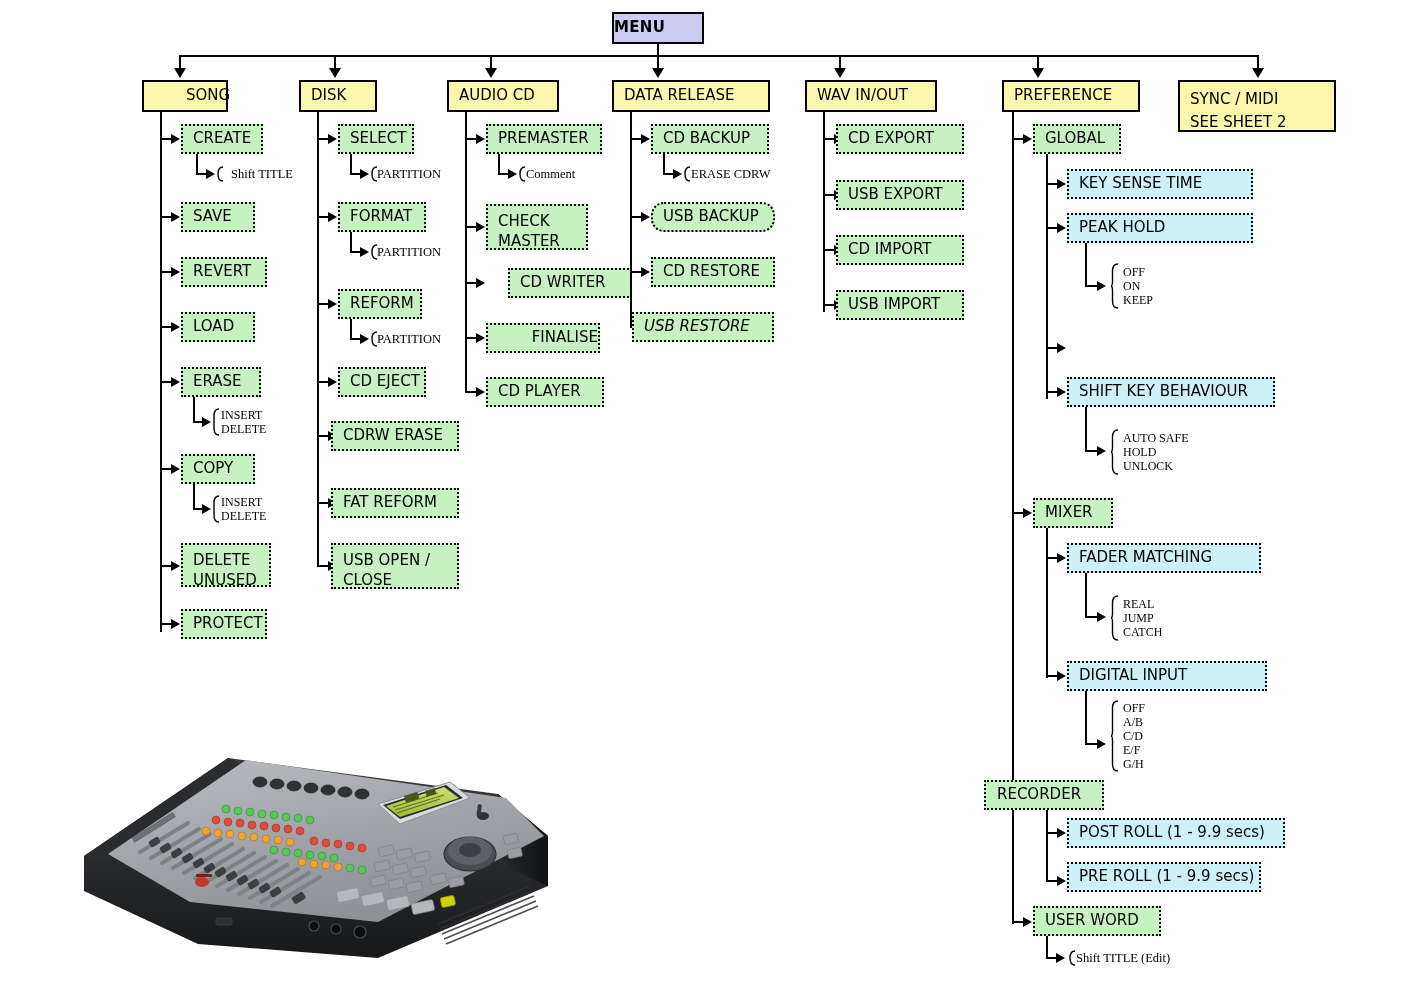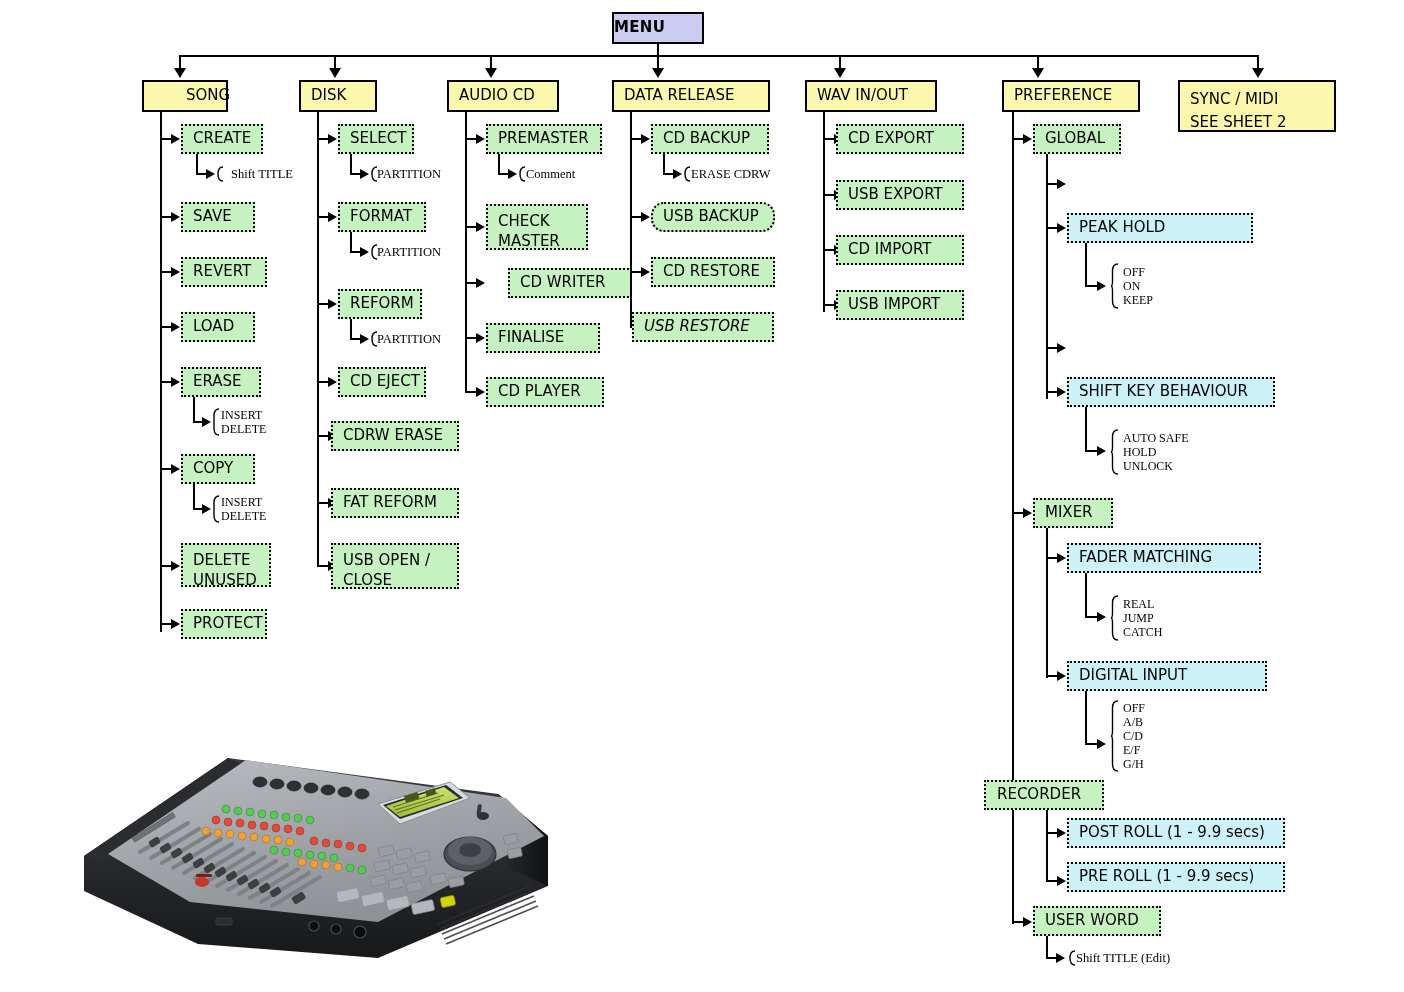--- a/index.html
+++ b/index.html
@@ -322,21 +322,21 @@
   </div>
 
   <div class="hl" style="left:465px;top:282px;width:13px;"></div>
   <div class="arrow-r" style="left:476px;top:278px;"></div>
   <div class="node grn" style="left:508px;top:268px;width:124px;height:30px;">
     <span class="txt">CD WRITER</span>
   </div>
 
   <div class="hl" style="left:465px;top:337px;width:13px;"></div>
   <div class="arrow-r" style="left:476px;top:333px;"></div>
-  <div class="node grn" style="left:486px;top:323px;width:114px;height:30px;">
+  <div class="node grn" style="left:486px;top:323px;width:114px;height:30px;text-align:right;">
     <span class="txt">FINALISE</span>
   </div>
 
   <div class="hl" style="left:465px;top:391px;width:13px;"></div>
   <div class="arrow-r" style="left:476px;top:387px;"></div>
   <div class="node grn" style="left:486px;top:377px;width:118px;height:30px;">
     <span class="txt">CD PLAYER</span>
   </div>
 
   <div class="vl" style="left:630px;top:112px;height:215px;"></div>
@@ -406,20 +406,23 @@
 
   <div class="hl" style="left:1012px;top:138px;width:13px;"></div>
   <div class="arrow-r" style="left:1023px;top:134px;"></div>
   <div class="node grn" style="left:1033px;top:124px;width:88px;height:30px;">
     <span class="txt">GLOBAL</span>
   </div>
   <div class="vl" style="left:1046px;top:154px;height:245px;"></div>
 
   <div class="hl" style="left:1046px;top:183px;width:13px;"></div>
   <div class="arrow-r" style="left:1057px;top:179px;"></div>
+  <div class="node blu" style="left:1067px;top:169px;width:186px;height:30px;">
+    <span class="txt">KEY SENSE TIME</span>
+  </div>
 
   <div class="hl" style="left:1046px;top:227px;width:13px;"></div>
   <div class="arrow-r" style="left:1057px;top:223px;"></div>
   <div class="node blu" style="left:1067px;top:213px;width:186px;height:30px;">
     <span class="txt">PEAK HOLD</span>
   </div>
   <div class="vl" style="left:1085px;top:243px;height:44px;"></div>
   <div class="hl" style="left:1085px;top:285px;width:14px;"></div>
   <div class="arrow-r" style="left:1097px;top:281px;"></div>
   <svg class="bsvg" style="left:1110px;top:263px;" width="9" height="46">
@@ -510,21 +513,21 @@
   <div class="vl" style="left:1046px;top:810px;height:72px;"></div>
 
   <div class="hl" style="left:1046px;top:832px;width:13px;"></div>
   <div class="arrow-r" style="left:1057px;top:828px;"></div>
   <div class="node blu" style="left:1067px;top:818px;width:218px;height:30px;">
     <span class="txt">POST ROLL (1 - 9.9 secs)</span>
   </div>
 
   <div class="hl" style="left:1046px;top:880px;width:13px;"></div>
   <div class="arrow-r" style="left:1057px;top:876px;"></div>
-  <div class="node blu" style="left:1067px;top:862px;width:218px;height:30px;">
+  <div class="node blu" style="left:1067px;top:862px;width:194px;height:30px;">
     <span class="txt">PRE ROLL (1 - 9.9 secs)</span>
   </div>
 
   <div class="hl" style="left:1012px;top:921px;width:13px;"></div>
   <div class="arrow-r" style="left:1023px;top:917px;"></div>
   <div class="node grn" style="left:1033px;top:906px;width:128px;height:30px;">
     <span class="txt">USER WORD</span>
   </div>
   <div class="vl" style="left:1046px;top:936px;height:22px;"></div>
   <div class="hl" style="left:1046px;top:957px;width:12px;"></div>

